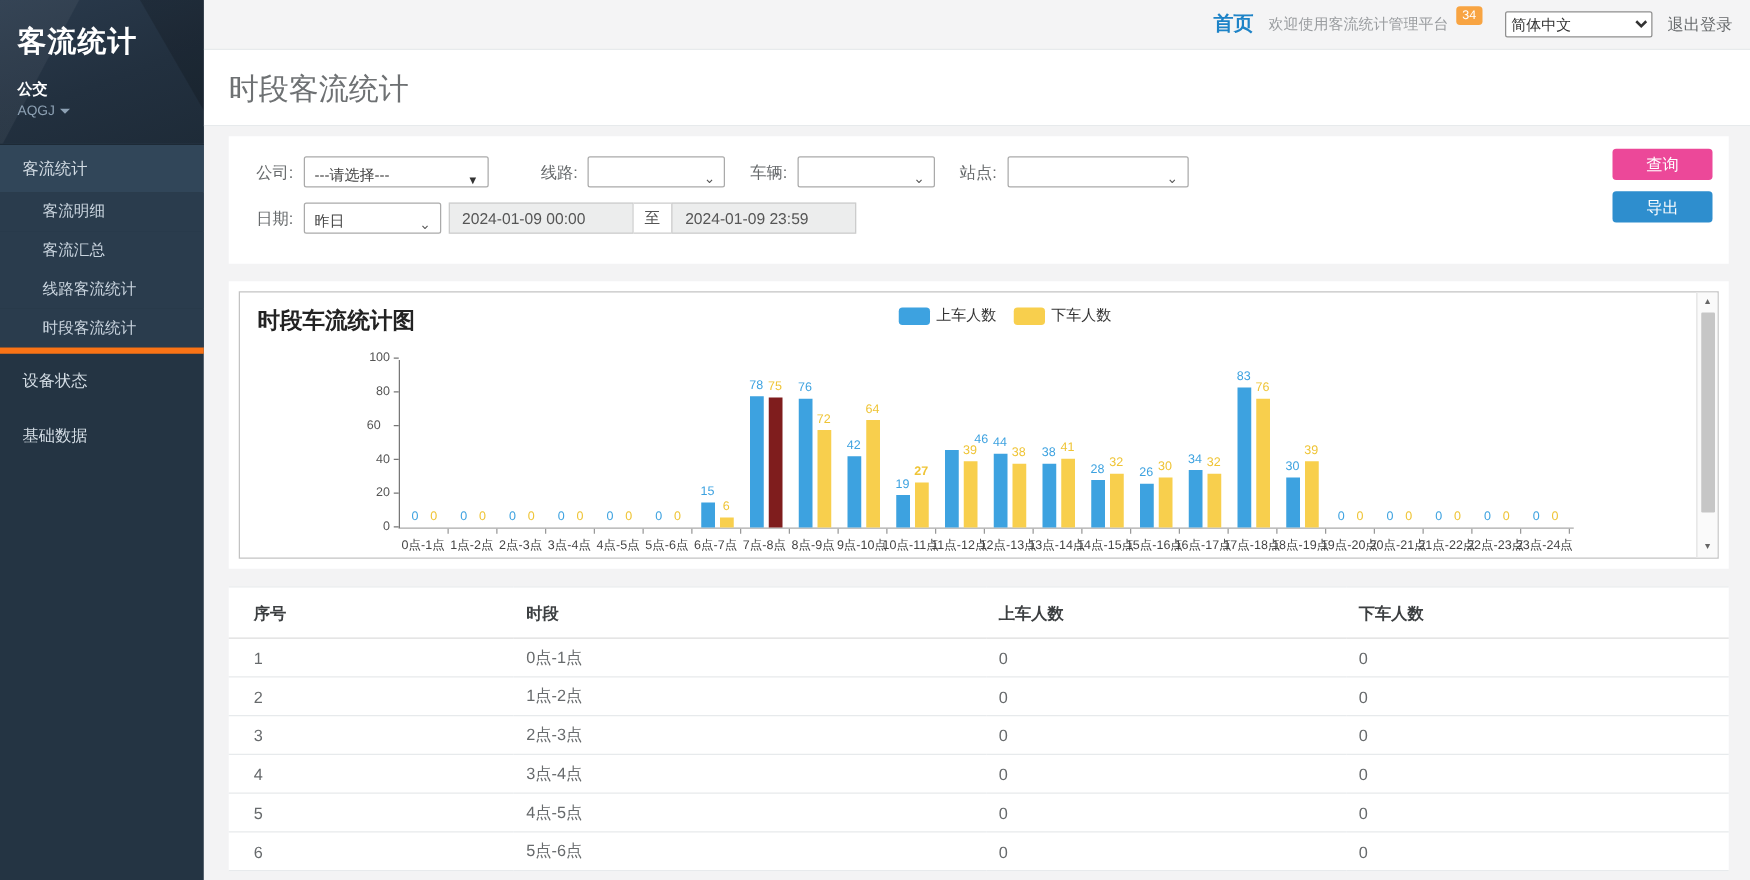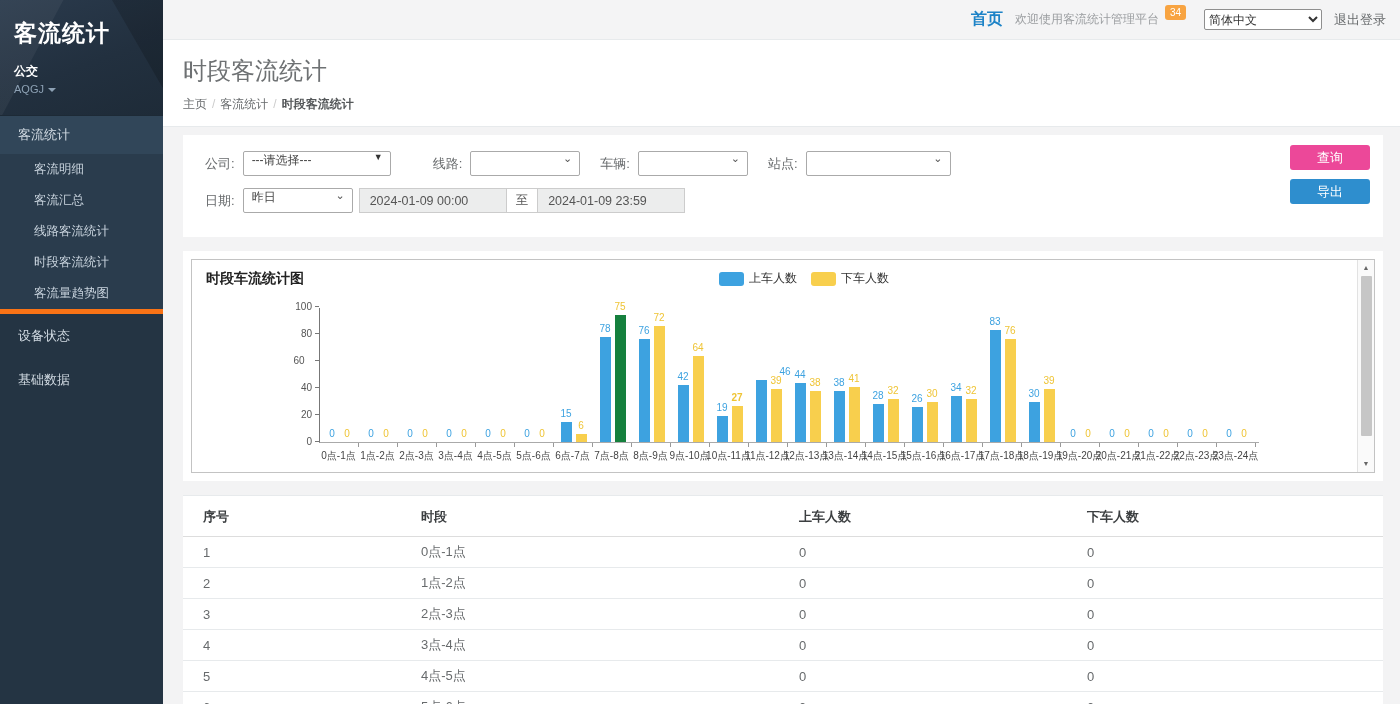--- a/index.html
+++ b/index.html
@@ -51,39 +51,39 @@
   
   .content { flex:1; padding:8px 17px 0 20px; overflow:hidden; }
   .card { background:#fff; }
 
   
   .filter-card { padding:12px 14px; position:relative; }
   .frow { display:flex; align-items:center; margin:4px 0 12px 0; }
   .frow:last-child { margin-bottom:4px; }
   .flabel { font-size:13px; color:#676a6c; margin:0 8px 0 8px; white-space:nowrap; }
   .fselect { height:25px; border:1px solid #aaa; border-radius:2px; background:#fff;
-    font-size:12px; color:#444; position:relative; display:inline-flex; align-items:flex-start; padding:0 8px; }
+    font-size:12px; color:#444; position:relative; display:inline-flex; align-items:flex-end; padding:0 8px; }
   .fselect .arrow { position:absolute; right:7px; font-size:9px; color:#333; }
   .fselect.chev .arrow { font-size:11px; color:#555; }
   .w148 { width:148px; } .w110 { width:110px; } .w145 { width:145px; }
   .dinput { width:148px; height:25px; background:#eceded; border:1px solid #ccc;
     font-size:12.5px; color:#555; display:inline-flex; align-items:center; padding:0 10px; }
   .to-box { height:25px; border:1px solid #ccc; border-left:none; border-right:none; background:#fff;
     display:inline-flex; align-items:center; padding:0 9px; font-size:12.5px; color:#555; }
   .fbuttons { position:absolute; right:13px; top:10px; display:flex; flex-direction:column; gap:9px; }
   .btn { width:80px; height:25px; border:none; border-radius:3px; color:#fff; font-size:13px; cursor:pointer;
     font-family:inherit; }
   .btn-query { background:#ec4899; }
   .btn-export { background:#2e8ece; }
 
   
   .chart-card { margin-top:14px; padding:8px; }
   .chart-box { border:1px solid #c3c3c3; height:214px; position:relative; padding:10px 14px; overflow:hidden; }
   .chart-header { display:flex; align-items:flex-start; }
-  .chart-title { font-size:14px; font-weight:bold; color:#222; }
+  .chart-title { font-size:18px; font-weight:bold; color:#222; }
   .legend { position:absolute; left:527px; top:10px; display:flex; gap:14px; align-items:center; }
   .legend-item { display:flex; align-items:center; gap:5px; font-size:12px; color:#333; }
   .legend-swatch { width:25px; height:14px; border-radius:3px; }
 
   .chart-area { position:relative; margin-top:10px; padding-left:113px; }
   .plot { position:relative; width:940px; height:135px; margin-top:20px;
     border-left:1px solid #777; border-bottom:1px solid #aaa; display:flex; align-items:flex-end; }
   .cat { width:39px; height:100%; display:flex; justify-content:center; align-items:flex-end; position:relative; }
   .cat::after { content:""; position:absolute; bottom:-5px; right:0; width:1px; height:4px; background:#999; }
   .bar { width:11px; margin:0 2px; position:relative; }
@@ -119,43 +119,39 @@
       <div class="brand-title">客流统计</div>
       <div class="brand-org">公交</div>
       <div class="brand-code"><span>AQGJ</span><span class="caret"></span></div>
     </div>
     <nav id="sidebar-nav">
         <div class="nav-item section">客流统计</div>
         <div class="nav-item sub">客流明细</div>
         <div class="nav-item sub">客流汇总</div>
         <div class="nav-item sub">线路客流统计</div>
         <div class="nav-item sub">时段客流统计</div>
-        <div class="nav-item sub">客流量趋势图</div>
         <div class="nav-item root first">设备状态</div>
         <div class="nav-item root">基础数据</div>
       </nav>
   </aside>
 
   <div class="main">
 
     <div class="topbar">
       <span class="home-link">首页</span>
       <span class="welcome">欢迎使用客流统计管理平台</span>
       <span class="badge">34</span>
       <select class="lang-select">
         <option>简体中文</option>
       </select>
       <span class="logout">退出登录</span>
     </div>
 
     <div class="page-heading">
       <h1>时段客流统计</h1>
-      <div class="breadcrumb">
-        <span>主页</span><span class="sep">/</span><span>客流统计</span><span class="sep">/</span><span class="active">时段客流统计</span>
-      </div>
     </div>
 
     <div class="content">
 
       <div class="card filter-card">
         <div class="frow">
           <span class="flabel">公司:</span>
           <span class="fselect w148">
               <span>---请选择---</span>
               <span class="arrow">▼</span>
@@ -274,29 +270,29 @@
                     <span class="val" style="color: rgb(61, 162, 224);">15</span>
                   </div>
                   <div class="bar" style="height: 8.1px; background: rgb(248, 207, 77);">
                     <span class="val" style="color: rgb(239, 196, 53);">6</span>
                   </div>
                 </div>
                 <div class="cat">
                   <div class="bar" style="height: 105.3px; background: rgb(61, 162, 224); margin-top: 22px;">
                     <span class="val" style="color: rgb(61, 162, 224);">78</span>
                   </div>
-                  <div class="bar" style="height: 127px; background: #15803d;">
+                  <div class="bar" style="height: 104px; background: #7f1d1d;">
                     <span class="val" style="color: rgb(239, 196, 53);">75</span>
                   </div>
                 </div>
                 <div class="cat">
                   <div class="bar" style="height: 102.6px; background: rgb(61, 162, 224);">
                     <span class="val" style="color: rgb(61, 162, 224);">76</span>
                   </div>
-                  <div class="bar" style="height: 116px; background: rgb(248, 207, 77);">
+                  <div class="bar" style="height: 78px; background: rgb(248, 207, 77);">
                     <span class="val" style="color: rgb(239, 196, 53);">72</span>
                   </div>
                 </div>
                 <div class="cat">
                   <div class="bar" style="height: 56.7px; background: rgb(61, 162, 224);">
                     <span class="val" style="color: rgb(61, 162, 224);">42</span>
                   </div>
                   <div class="bar" style="height: 86.4px; background: rgb(248, 207, 77);">
                     <span class="val" style="color: rgb(239, 196, 53);">64</span>
                   </div>

